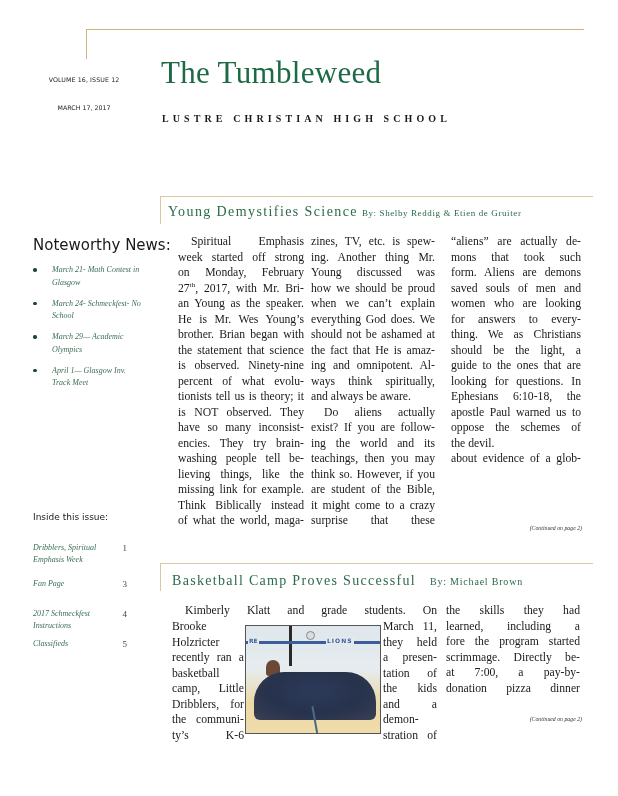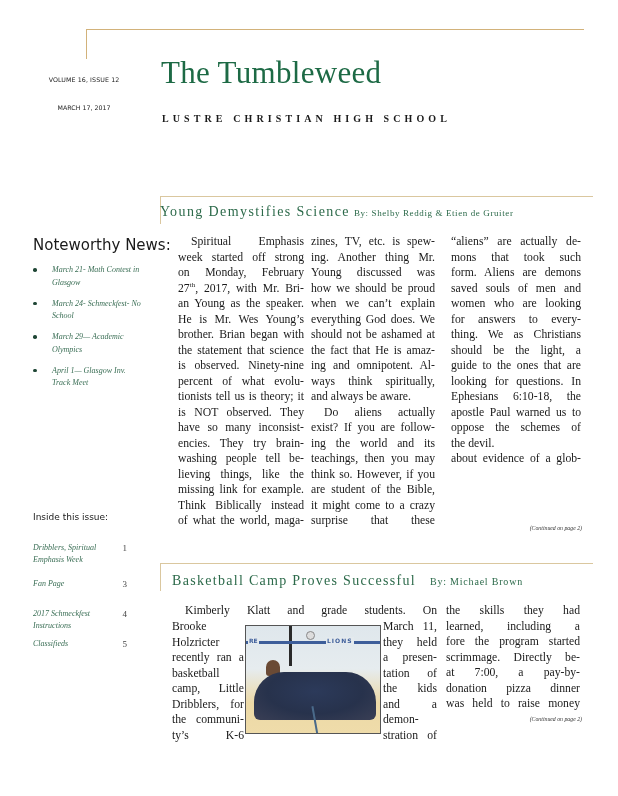--- a/index.html
+++ b/index.html
@@ -10,21 +10,21 @@
   .top-rule-h { left: 86px; top: 29px; width: 498px; height: 0; border-top: 1.5px solid #d2b27a; }
   .top-rule-v { left: 86px; top: 29px; width: 0; height: 30px; border-left: 1.5px solid #d2b27a; }
   .vol { left: 36px; top: 76px; width: 96px; text-align: center; font-family: "DejaVu Sans", sans-serif; font-size: 6.3px; letter-spacing: 0.1px; color: #222; }
   .date { left: 36px; top: 104px; width: 96px; text-align: center; font-family: "DejaVu Sans", sans-serif; font-size: 6.3px; color: #222; }
   .title { left: 161px; top: 55px; font-family: "Liberation Serif", serif; font-size: 31px; color: #1d6a45; letter-spacing: 0.3px; }
   .school { left: 162px; top: 113px; font-family: "Liberation Serif", serif; font-weight: bold; font-size: 10px; letter-spacing: 4.1px; color: #1a1a1a; }
 
   
   .sec1-h { left: 160px; top: 196px; width: 433px; border-top: 1.5px solid #dac79f; }
   .sec1-v { left: 160px; top: 196px; height: 28px; border-left: 1.5px solid #dac79f; }
-  .sec1-title { left: 160px; top: 204px; font-size: 14px; letter-spacing: 1.4px; color: #2c6a4a; white-space: nowrap; }
+  .sec1-title { left: 168px; top: 204px; font-size: 14px; letter-spacing: 1.4px; color: #2c6a4a; white-space: nowrap; }
   .sec1-title .by { font-size: 9px; letter-spacing: 0.6px; margin-left: 4px; }
 
   
   .news-head { left: 33px; top: 236px; font-family: "DejaVu Sans", sans-serif; font-size: 15px; color: #1a1a1a; }
   .news-list { left: 33px; top: 264px; width: 110px; margin: 0; padding: 0; list-style: none; }
   .news-list li { position: relative; padding-left: 19px; font-style: italic; font-size: 8px; line-height: 12.5px; color: #3a6e55; margin-bottom: 8.5px; }
   .news-list li .bullet { position: absolute; left: 0; top: 4px; width: 3.5px; height: 3.5px; border-radius: 50%; background: #1f4635; }
   .inside-head { left: 33px; top: 512px; font-family: "DejaVu Sans", sans-serif; font-size: 9px; color: #1a1a1a; }
   .toc { left: 33px; top: 542px; width: 100px; }
   .toc-row { position: relative; font-style: italic; font-size: 8px; line-height: 12px; color: #3a6e55; }
@@ -196,21 +196,20 @@
     <span class="line">demon-</span>
     <span class="line">stration of</span>
   </div>
 <div class="abs col k3" id="a2c3">
     <span class="line">the skills they had</span>
     <span class="line">learned, including a</span>
     <span class="line">fore the program started</span>
     <span class="line">scrimmage. Directly be-</span>
     <span class="line">at 7:00, a pay-by-</span>
     <span class="line">donation pizza dinner</span>
-    <span class="line">was held to raise money</span>
   </div>
 <div class="abs cont2">(Continued on page 2)</div>
 
 <div class="abs photo">
   <div class="pole"></div>
   <div class="clock"></div>
   <div class="banner"></div>
   <span class="banner-txt-l">RE</span>
   <span class="banner-txt-r">LIONS</span>
   <div class="mascot"></div>

